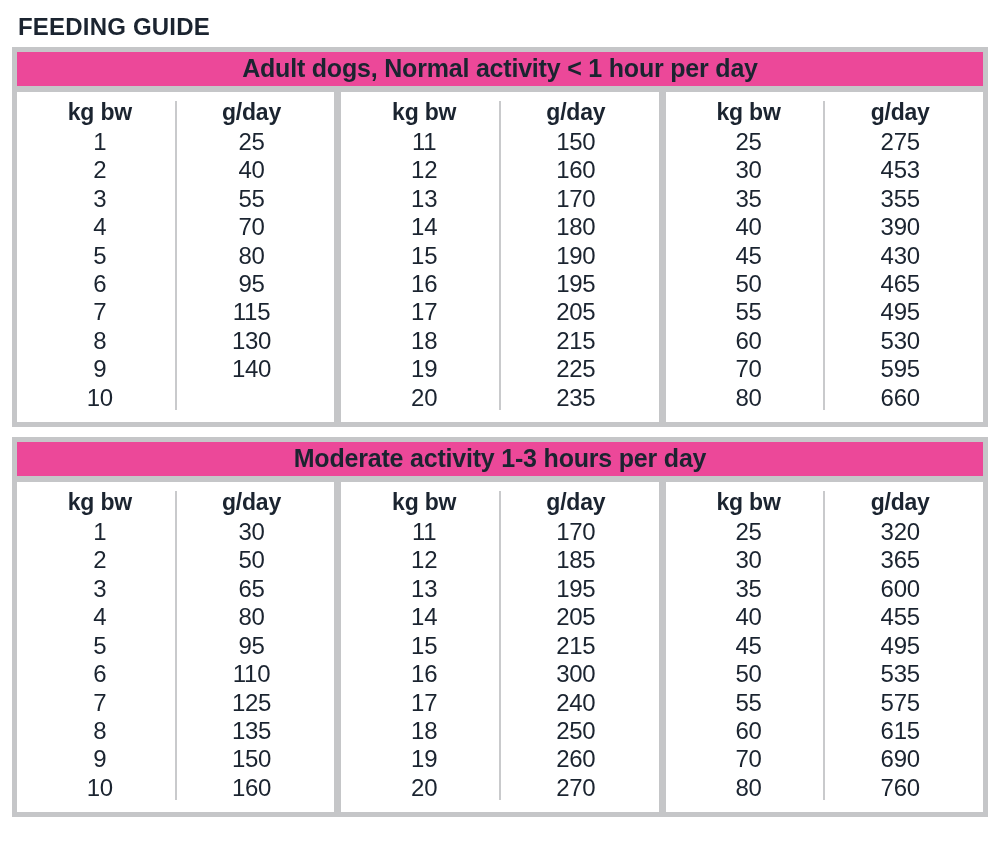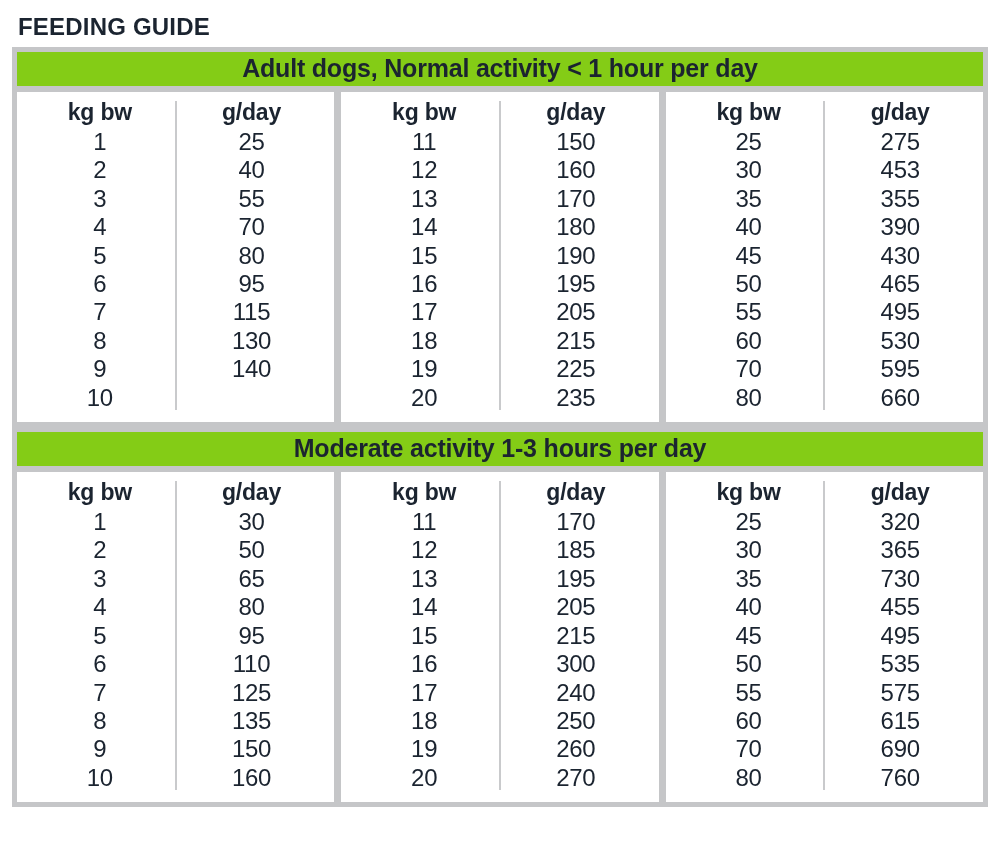--- a/index.html
+++ b/index.html
@@ -18,24 +18,24 @@
   .page-title {
     font-size: 24px;
     font-weight: 700;
     letter-spacing: 0.2px;
     margin: 13px 0 6px 18px;
   }
   .ftable {
     width: 976px;
     margin-left: 12px;
   }
-  .ftable + .ftable { margin-top: 0; }
+  .ftable + .ftable { margin-top: 10px; }
   .thead {
     border: 5px solid var(--border, #c5c6c8);
-    background: #84cc16;
+    background: #ec4899;
     text-align: center;
     font-weight: 700;
     font-size: 25px;
     letter-spacing: -0.2px;
     padding: 2px 0 3px;
   }
   .tbody {
     border: 5px solid var(--border, #c5c6c8);
     margin-top: -4px; 
     background: #ffffff;
@@ -245,21 +245,21 @@
           <div class="cell">55</div>
           <div class="cell">60</div>
           <div class="cell">70</div>
           <div class="cell">80</div>
         </div>
         <div class="vdiv"></div>
         <div class="col">
           <div class="col-header">g/day</div>
           <div class="cell">320</div>
           <div class="cell">365</div>
-          <div class="cell">730</div>
+          <div class="cell">600</div>
           <div class="cell">455</div>
           <div class="cell">495</div>
           <div class="cell">535</div>
           <div class="cell">575</div>
           <div class="cell">615</div>
           <div class="cell">690</div>
           <div class="cell">760</div>
         </div>
       </div>
     </div>

